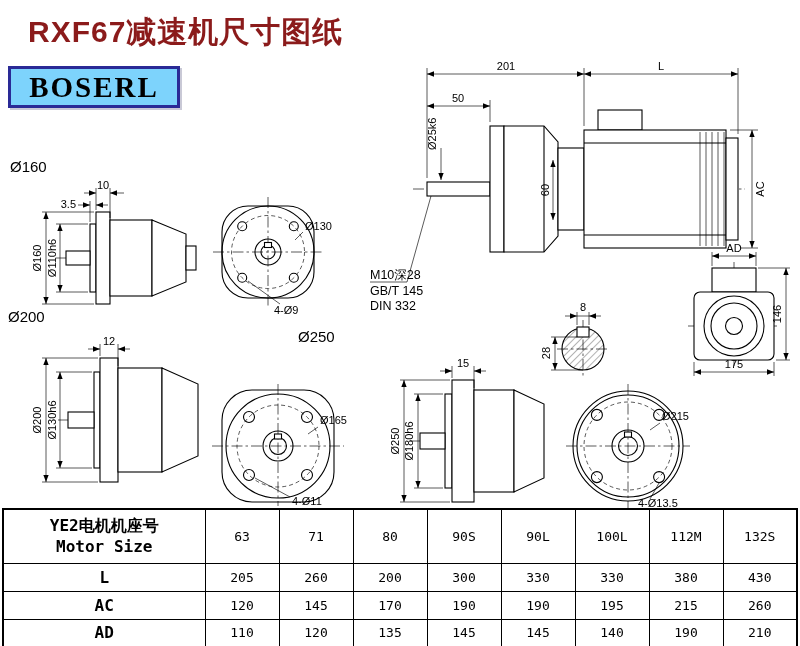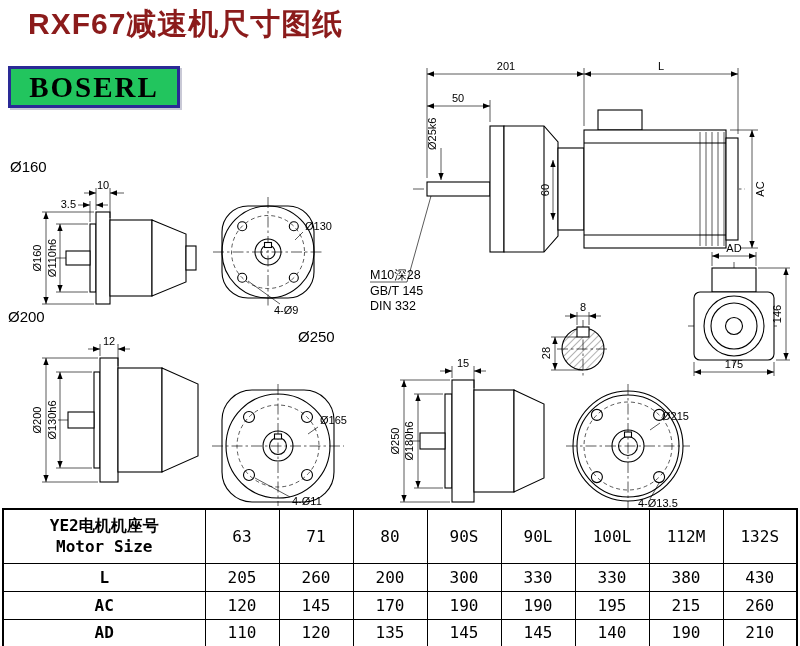--- a/index.html
+++ b/index.html
@@ -1,35 +1,35 @@
 <!DOCTYPE html>
 <html><head>
 <meta charset="utf-8">
 <style>
   * { margin:0; padding:0; box-sizing:border-box; }
   html,body { width:800px; height:646px; }
   body { background:#fff; font-family:"Liberation Sans",sans-serif; position:relative; overflow:hidden; }
   .page { position:absolute; left:0; top:0; width:800px; height:646px; background:#fff; }
-  .title { position:absolute; left:28px; top:4px; font-size:30px; font-weight:bold; color:#8B1B1B; letter-spacing:1px; }
+  .title { position:absolute; left:28px; top:12px; font-size:30px; font-weight:bold; color:#8B1B1B; letter-spacing:1px; }
   .brand { position:absolute; left:8px; top:66px; width:172px; height:42px; border:3px solid #2A2A96;
-           display:flex; align-items:center; justify-content:center; background:#22c55e; box-shadow:2px 2px 0 rgba(40,40,90,0.25); }
+           display:flex; align-items:center; justify-content:center; background:#7dd3fc; box-shadow:2px 2px 0 rgba(40,40,90,0.25); }
   .brand span { font-family:"Liberation Serif",serif; font-size:29px; font-weight:bold; letter-spacing:2px; color:#000; }
   svg.drawing { position:absolute; left:0; top:0; }
   svg.drawing text { font-family:"Liberation Sans",sans-serif; font-size:11px; fill:#000; }
   svg.drawing text.sec { font-size:15px; }
   svg.drawing text.note { font-size:12.5px; }
   .ol  { fill:none; stroke:#000; stroke-width:1.1; }
   .olf { fill:#fff; stroke:#000; stroke-width:1.1; }
   .thin{ fill:none; stroke:#000; stroke-width:0.65; }
   .dash{ stroke-dasharray:4 3; }
   .cl  { fill:none; stroke:#000; stroke-width:0.65; stroke-dasharray:11 3 2.5 3; }
   .dim { fill:none; stroke:#000; stroke-width:0.65; }
   .spec-table { position:absolute; left:2px; top:508px; width:796px; height:138px; border-collapse:collapse;
                 table-layout:fixed; font-family:"DejaVu Sans Mono",monospace; background:#fff; border:2px solid #000; }
-  .spec-table td { border:1px solid #000; text-align:center; vertical-align:middle; font-size:16px; color:#000; padding:0; }
+  .spec-table td { border:1px solid #000; text-align:center; vertical-align:middle; font-size:13px; color:#000; padding:0; }
   .spec-table td.lbl { width:202px; font-size:16px;font-weight:bold; }
   .spec-table tr.hdr { height:54px; }
   .spec-table tr.val { height:28px; }
 </style>
 </head>
 <body>
 
 <div class="page">
 
   <div class="title">RXF67减速机尺寸图纸</div>

